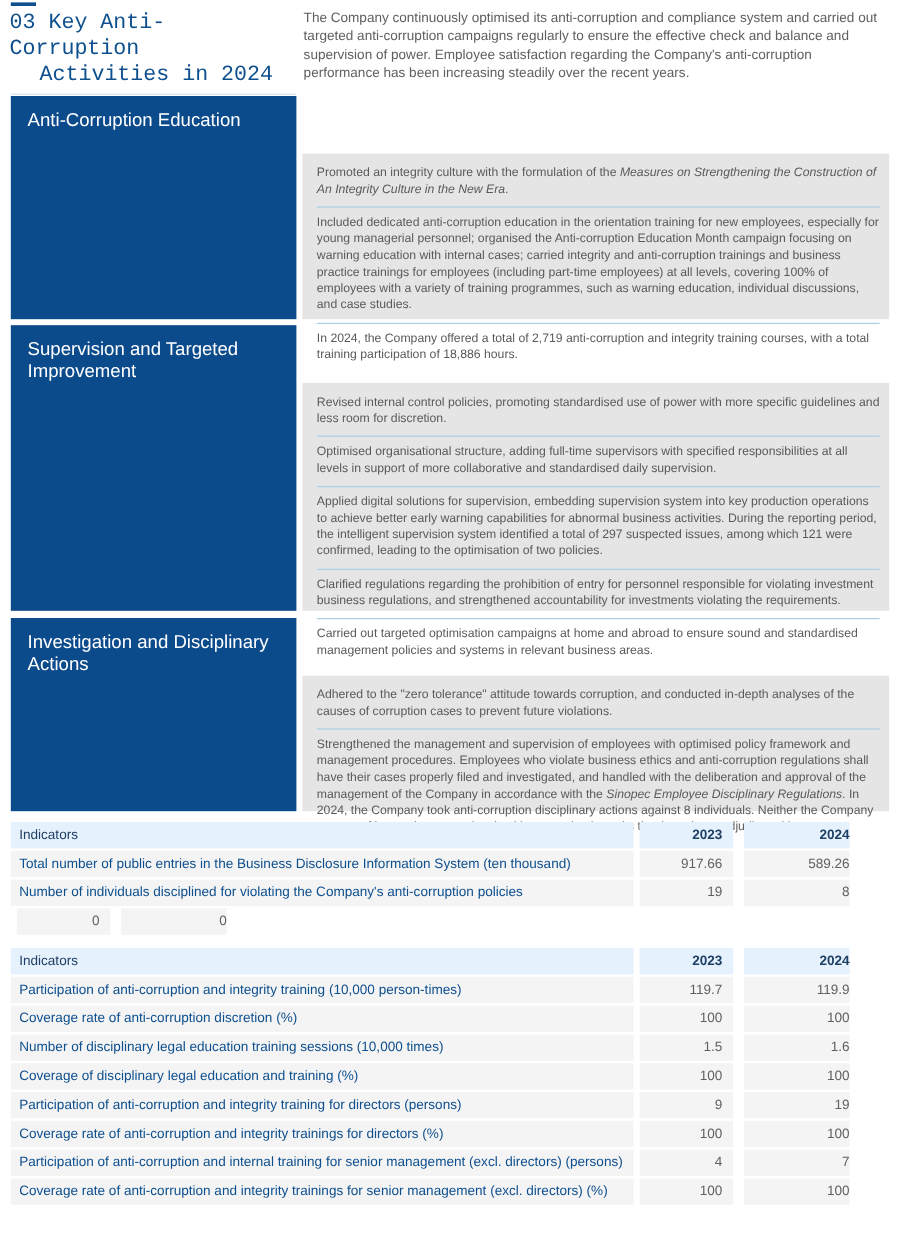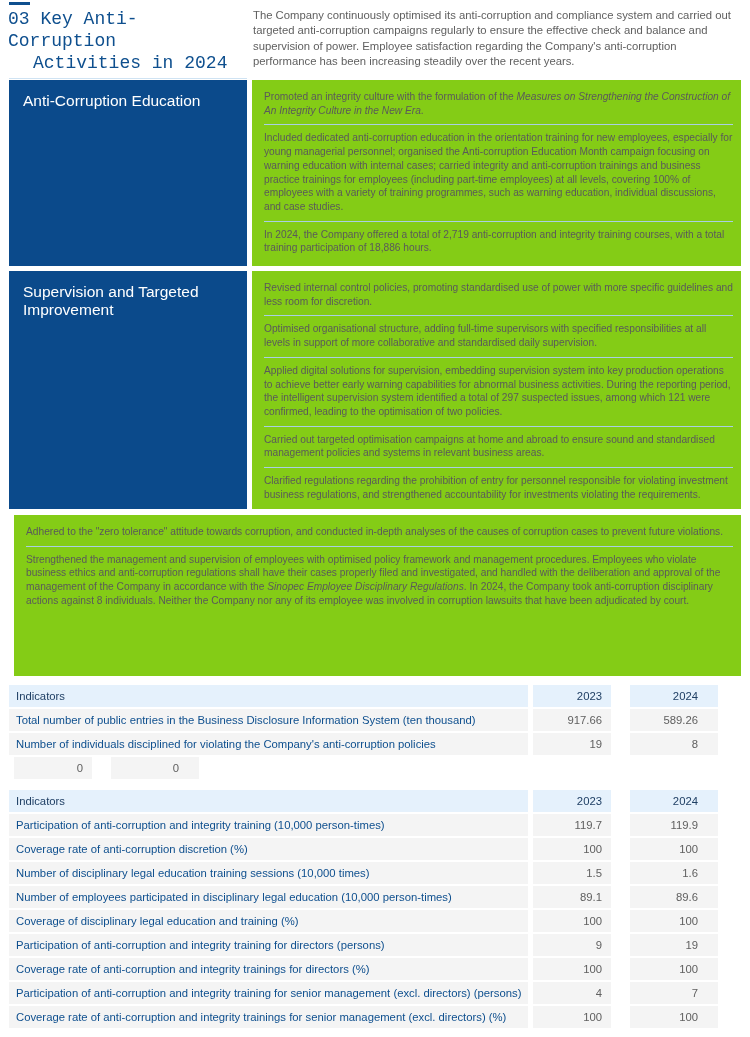--- a/index.html
+++ b/index.html
@@ -9,36 +9,36 @@
   .header { position: absolute; left: 0; top: 0; width: 750px; height: 78px; }
   .title-bar { position: absolute; left: 9px; top: 2px; width: 21px; height: 3px; background: #0e4f8e; }
   .title { position: absolute; left: 8px; top: 8px; width: 230px; color: #0e4f8e; font-size: 18px; line-height: 22px; font-weight: normal; font-family: Liberation Mono, monospace; }
   .title .l1 { display: block; }
   .title .l2 { display: block; padding-left: 25px; }
   .intro { position: absolute; left: 253px; top: 8px; width: 490px; font-size: 11.3px; line-height: 15.4px; color: #606060; }
   .header-rule { position: absolute; left: 9px; top: 78px; width: 238px; height: 1px; background: #cfe3f3; }
 
   .section { position: absolute; left: 9px; width: 732px; display: flex; }
   .section .label { width: 238px; background: #0b4a8b; color: #ffffff; font-size: 15.5px; line-height: 18px; padding: 12px 14px; font-weight: normal; }
-  .section .body { flex: 1; margin-left: 5px; background: #84cc16; padding: 4px 8px 4px 12px; }
+  .section .body { flex: 1; margin-left: 5px; background: #e5e5e5; padding: 4px 8px 4px 12px; margin-top: 48px; }
   .item { font-size: 10.2px; line-height: 13.7px; color: #5a5a5a; padding: 6px 0 7px 0; border-bottom: 1.5px solid #a9cfe3; }
   .item:last-child { border-bottom: none; }
   .item em { font-style: italic; }
 
   #sec1 { top: 80px; height: 186px; }
   #sec2 { top: 271px; height: 238px; justify-content: space-between; }
   #sec3 { top: 515px; height: 161px; }
 
   .table { position: absolute; left: 9px; width: 741px; }
   .row { display: flex; height: 22px; margin-bottom: 2px; }
   .row .c0 { width: 519px; background: #f4f4f4; color: #0e4f8e; font-size: 11.3px; line-height: 22px; padding-left: 7px; white-space: nowrap; overflow: hidden; }
   .row .c1 { width: 78px; margin-left: 5px; background: #f4f4f4; color: #606060; font-size: 11.3px; line-height: 22px; text-align: right; padding-right: 9px; }
-  .row .c2 { width: 88px; margin-left: 19px; background: #f4f4f4; color: #606060; font-size: 11.3px; line-height: 22px; text-align: right; padding-right: 20px; }
+  .row .c2 { width: 88px; margin-left: 9px; background: #f4f4f4; color: #606060; font-size: 11.3px; line-height: 22px; text-align: right; padding-right: 0; }
   .row.head .c0, .row.head .c1, .row.head .c2 { background: #e5f1fc; color: #1f3f64; }
-  .row.head .c1, .row.head .c2 { font-weight: normal; color: #1f3f64; }
+  .row.head .c1, .row.head .c2 { font-weight: bold; color: #1f3f64; }
 
   #table1 { top: 685px; }
   #table2 { top: 790px; }
 </style>
 </head>
 <body>
 
 <div class="header">
   <div class="title-bar"></div>
   <h1 class="title">
@@ -57,26 +57,27 @@
     <div class="item"><span>In 2024, the Company offered a total of 2,719 anti-corruption and integrity training courses, with a total training participation of 18,886 hours.</span></div>
   </div>
 </div>
 
 <div class="section" id="sec2">
   <div class="label">Supervision and Targeted Improvement</div>
   <div class="body">
     <div class="item"><span>Revised internal control policies, promoting standardised use of power with more specific guidelines and less room for discretion.</span></div>
     <div class="item"><span>Optimised organisational structure, adding full-time supervisors with specified responsibilities at all levels in support of more collaborative and standardised daily supervision.</span></div>
     <div class="item"><span>Applied digital solutions for supervision, embedding supervision system into key production operations to achieve better early warning capabilities for abnormal business activities. During the reporting period, the intelligent supervision system identified a total of 297 suspected issues, among which 121 were confirmed, leading to the optimisation of two policies.</span></div>
+    <div class="item"><span>Clarified regulations regarding the prohibition of entry for personnel responsible for violating investment business regulations, and strengthened accountability for investments violating the requirements.</span></div>
     <div class="item"><span>Carried out targeted optimisation campaigns at home and abroad to ensure sound and standardised management policies and systems in relevant business areas.</span></div>
-    <div class="item"><span>Clarified regulations regarding the prohibition of entry for personnel responsible for violating investment business regulations, and strengthened accountability for investments violating the requirements.</span></div>
   </div>
 </div>
 
 <div class="section" id="sec3">
+  <div class="label">Investigation and Disciplinary Actions</div>
   <div class="body">
     <div class="item"><span>Adhered to the "zero tolerance" attitude towards corruption, and conducted in-depth analyses of the causes of corruption cases to prevent future violations.</span></div>
     <div class="item"><span>Strengthened the management and supervision of employees with optimised policy framework and management procedures. Employees who violate business ethics and anti-corruption regulations shall have their cases properly filed and investigated, and handled with the deliberation and approval of the management of the Company in accordance with the </span><em>Sinopec Employee Disciplinary Regulations</em><span>. In 2024, the Company took anti-corruption disciplinary actions against 8 individuals. Neither the Company nor any of its employee was involved in corruption lawsuits that have been adjudicated by court.</span></div>
   </div>
 </div>
 
 <div class="table" id="table1">
   <div class="row head">
     <div class="c0">Indicators</div>
     <div class="c1">2023</div>
@@ -113,41 +114,36 @@
     <div class="c0">Coverage rate of anti-corruption discretion (%)</div>
     <div class="c1">100</div>
     <div class="c2">100</div>
   </div>
   <div class="row">
     <div class="c0">Number of disciplinary legal education training sessions (10,000 times)</div>
     <div class="c1">1.5</div>
     <div class="c2">1.6</div>
   </div>
   <div class="row">
-    <div class="c0">Number of employees participated in disciplinary legal education (10,000 person-times)</div>
-    <div class="c1">89.1</div>
-    <div class="c2">89.6</div>
-  </div>
-  <div class="row">
     <div class="c0">Coverage of disciplinary legal education and training (%)</div>
     <div class="c1">100</div>
     <div class="c2">100</div>
   </div>
   <div class="row">
     <div class="c0">Participation of anti-corruption and integrity training for directors (persons)</div>
     <div class="c1">9</div>
     <div class="c2">19</div>
   </div>
   <div class="row">
     <div class="c0">Coverage rate of anti-corruption and integrity trainings for directors (%)</div>
     <div class="c1">100</div>
     <div class="c2">100</div>
   </div>
   <div class="row">
-    <div class="c0">Participation of anti-corruption and integrity training for senior management (excl. directors) (persons)</div>
+    <div class="c0">Participation of anti-corruption and internal training for senior management (excl. directors) (persons)</div>
     <div class="c1">4</div>
     <div class="c2">7</div>
   </div>
   <div class="row">
     <div class="c0">Coverage rate of anti-corruption and integrity trainings for senior management (excl. directors) (%)</div>
     <div class="c1">100</div>
     <div class="c2">100</div>
   </div>
 </div>
 

